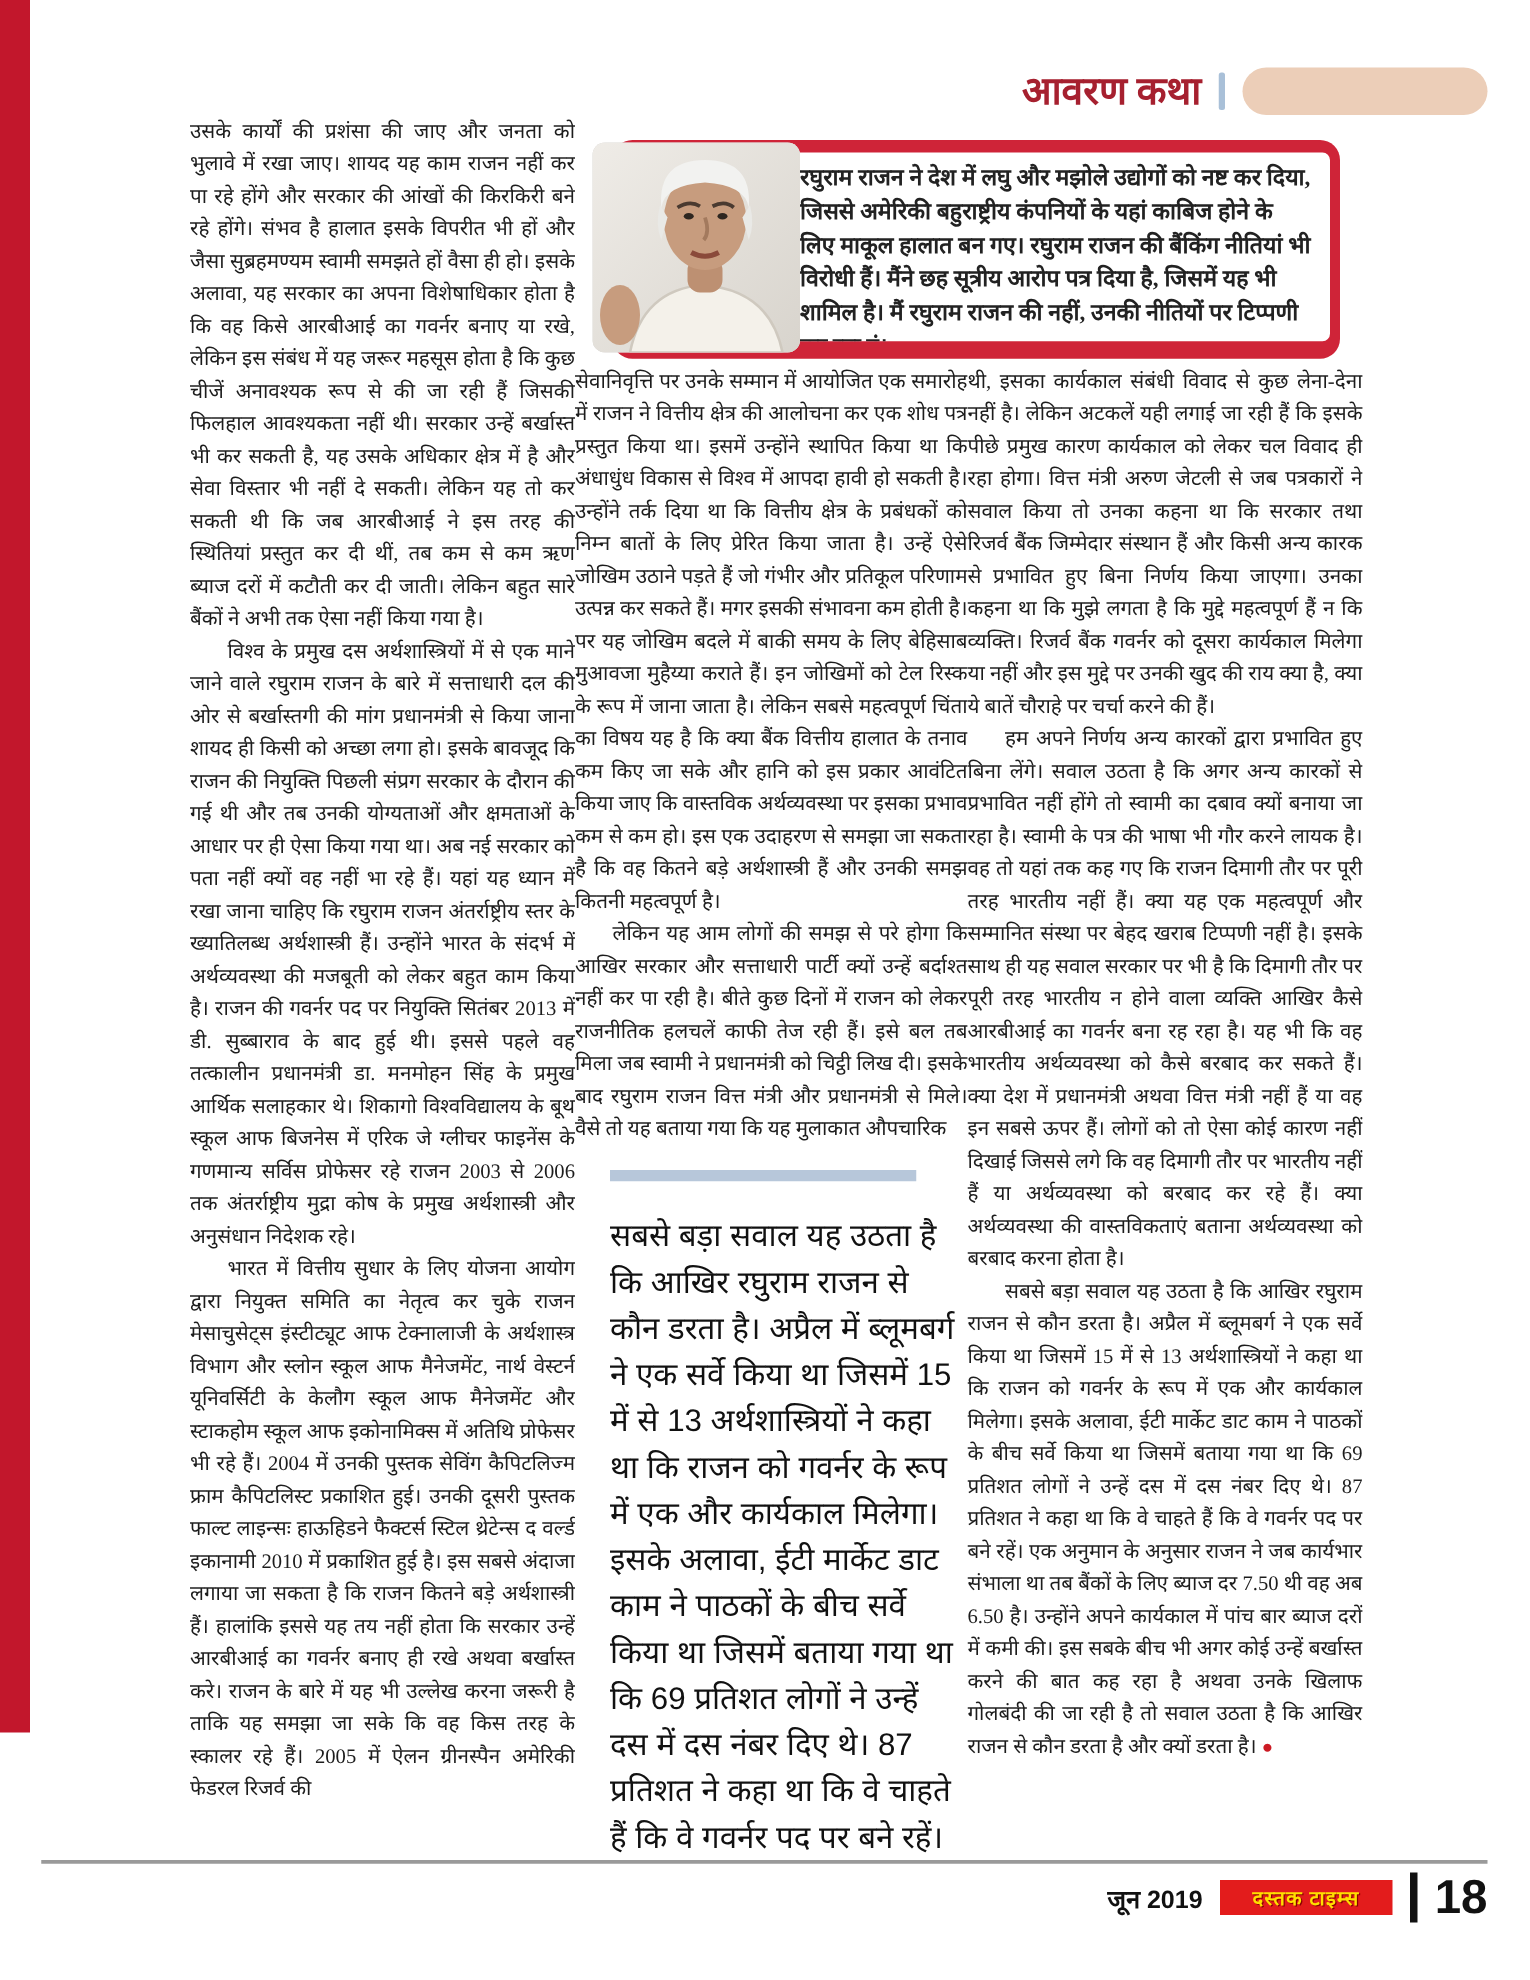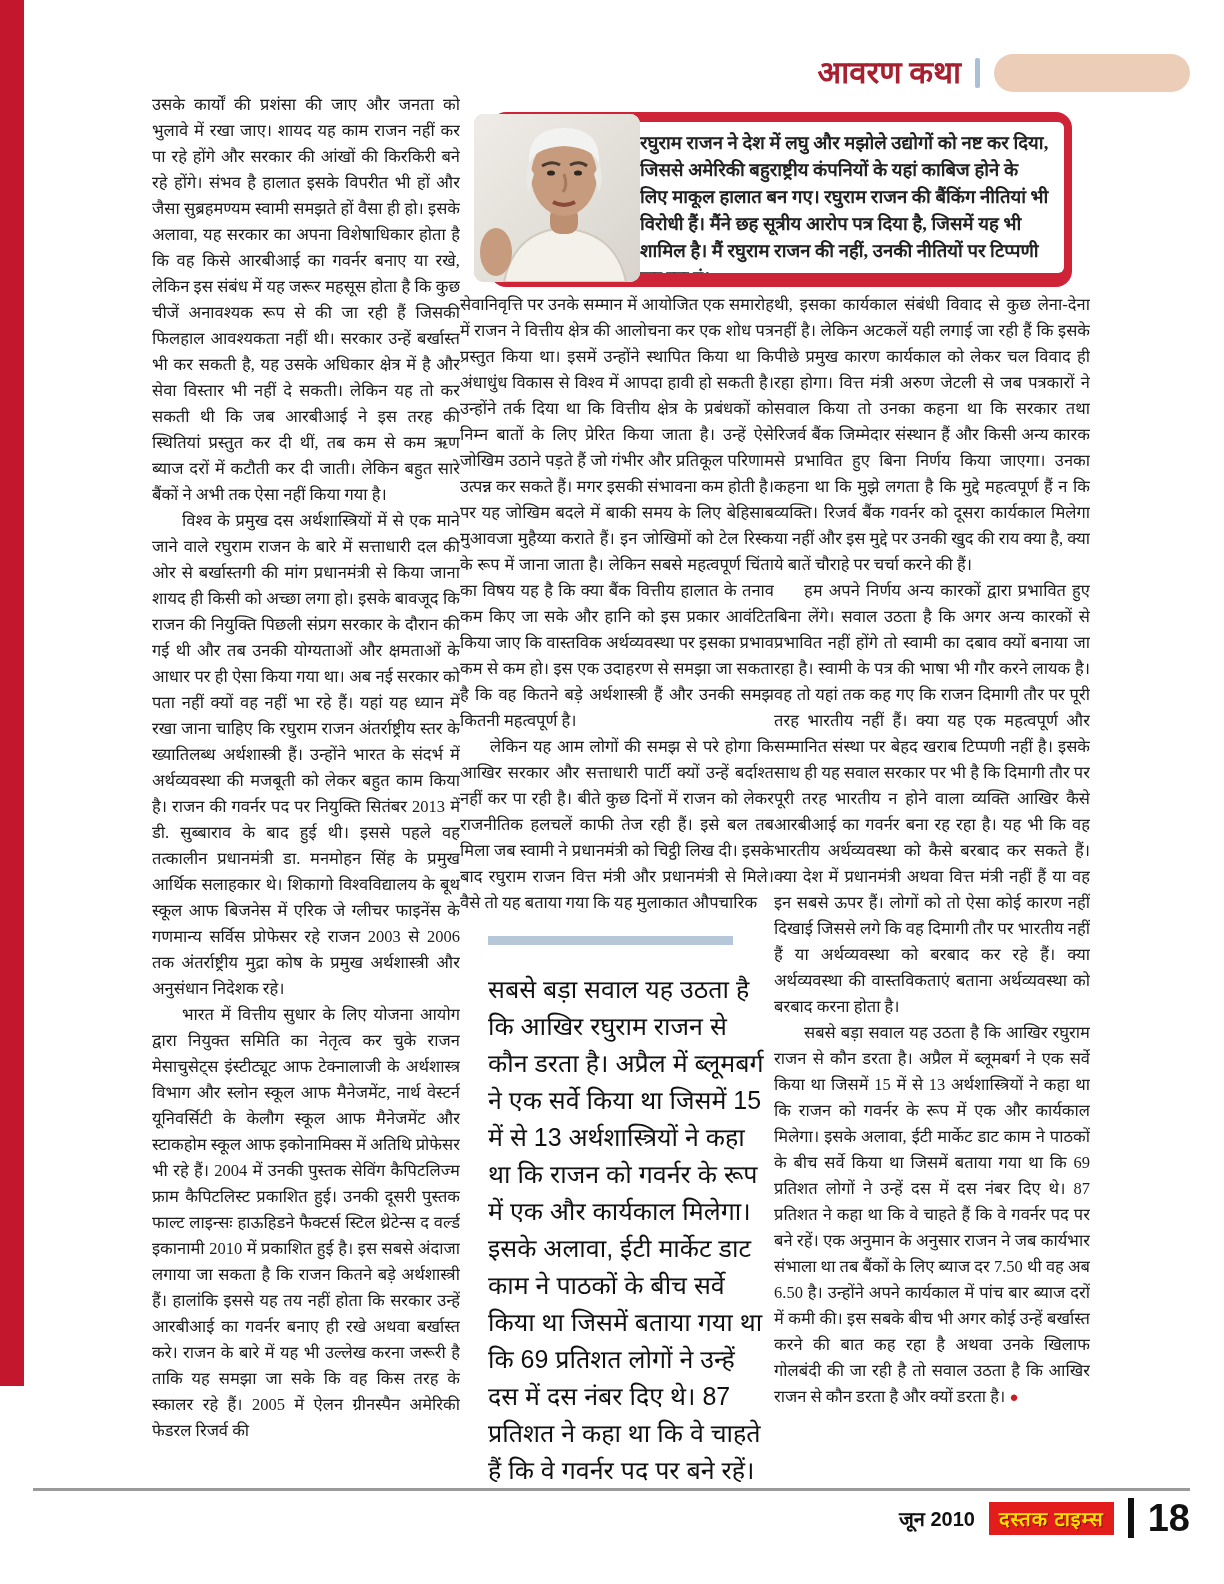--- a/index.html
+++ b/index.html
@@ -78,22 +78,22 @@
   .footer-rule{
     position:absolute;left:33px;top:1488px;width:1157px;height:3px;background:#9a9a9a;
   }
   .footer{
     position:absolute;right:34px;top:1496px;height:44px;
     display:flex;align-items:center;gap:14px;
   }
   .footer-date{font-size:20px;font-weight:700;color:#111;
     font-family:"Liberation Sans","DejaVu Sans",sans-serif;}
   .footer-logo{
-    background:#e31c1c;color:#ffdf00;font-weight:700;font-size:20px;
-    padding:3px 10px;letter-spacing:1px;
+    background:#e31c1c;color:#ffdf00;font-weight:700;font-size:16px;
+    padding:3px 26px;letter-spacing:1px;
     font-family:"Liberation Sans","DejaVu Sans",sans-serif;
     text-shadow:1px 1px 0 #8a0000;
   }
   .footer-bar{display:inline-block;width:6px;height:40px;background:#111;}
   .footer-page{font-size:38px;font-weight:700;color:#111;
     font-family:"Liberation Sans","DejaVu Sans",sans-serif;}
 </style>
 </head>
 <body>
 
@@ -164,19 +164,19 @@
 
   <div class="col col3">
     <p>थी, इसका कार्यकाल संबंधी विवाद से कुछ लेना-देना नहीं है। लेकिन अटकलें यही लगाई जा रही हैं कि इसके पीछे प्रमुख कारण कार्यकाल को लेकर चल विवाद ही रहा होगा। वित्त मंत्री अरुण जेटली से जब पत्रकारों ने सवाल किया तो उनका कहना था कि सरकार तथा रिजर्व बैंक जिम्मेदार संस्थान हैं और किसी अन्य कारक से प्रभावित हुए बिना निर्णय किया जाएगा। उनका कहना था कि मुझे लगता है कि मुद्दे महत्वपूर्ण हैं न कि व्यक्ति। रिजर्व बैंक गवर्नर को दूसरा कार्यकाल मिलेगा या नहीं और इस मुद्दे पर उनकी खुद की राय क्या है, क्या ये बातें चौराहे पर चर्चा करने की हैं।</p>
     <p class="indent">हम अपने निर्णय अन्य कारकों द्वारा प्रभावित हुए बिना लेंगे। सवाल उठता है कि अगर अन्य कारकों से प्रभावित नहीं होंगे तो स्वामी का दबाव क्यों बनाया जा रहा है। स्वामी के पत्र की भाषा भी गौर करने लायक है। वह तो यहां तक कह गए कि राजन दिमागी तौर पर पूरी तरह भारतीय नहीं हैं। क्या यह एक महत्वपूर्ण और सम्मानित संस्था पर बेहद खराब टिप्पणी नहीं है। इसके साथ ही यह सवाल सरकार पर भी है कि दिमागी तौर पर पूरी तरह भारतीय न होने वाला व्यक्ति आखिर कैसे आरबीआई का गवर्नर बना रह रहा है। यह भी कि वह भारतीय अर्थव्यवस्था को कैसे बरबाद कर सकते हैं। क्या देश में प्रधानमंत्री अथवा वित्त मंत्री नहीं हैं या वह इन सबसे ऊपर हैं। लोगों को तो ऐसा कोई कारण नहीं दिखाई जिससे लगे कि वह दिमागी तौर पर भारतीय नहीं हैं या अर्थव्यवस्था को बरबाद कर रहे हैं। क्या अर्थव्यवस्था की वास्तविकताएं बताना अर्थव्यवस्था को बरबाद करना होता है।</p>
     <p class="indent"><span>सबसे बड़ा सवाल यह उठता है कि आखिर रघुराम राजन से कौन डरता है। अप्रैल में ब्लूमबर्ग ने एक सर्वे किया था जिसमें 15 में से 13 अर्थशास्त्रियों ने कहा था कि राजन को गवर्नर के रूप में एक और कार्यकाल मिलेगा। इसके अलावा, ईटी मार्केट डाट काम ने पाठकों के बीच सर्वे किया था जिसमें बताया गया था कि 69 प्रतिशत लोगों ने उन्हें दस में दस नंबर दिए थे। 87 प्रतिशत ने कहा था कि वे चाहते हैं कि वे गवर्नर पद पर बने रहें। एक अनुमान के अनुसार राजन ने जब कार्यभार संभाला था तब बैंकों के लिए ब्याज दर 7.50 थी वह अब 6.50 है। उन्होंने अपने कार्यकाल में पांच बार ब्याज दरों में कमी की। इस सबके बीच भी अगर कोई उन्हें बर्खास्त करने की बात कह रहा है अथवा उनके खिलाफ गोलबंदी की जा रही है तो सवाल उठता है कि आखिर राजन से कौन डरता है और क्यों डरता है।</span> <span class="end-dot">●</span></p>
   </div>
 
   <div class="footer-rule"></div>
 
   <div class="footer">
-    <span class="footer-date">जून 2010</span>
+    <span class="footer-date">जून 2019</span>
     <span class="footer-logo">दस्तक टाइम्स</span>
     <span class="footer-bar"></span>
     <span class="footer-page">18</span>
   </div>
 
 </div>
 
 </body></html>

